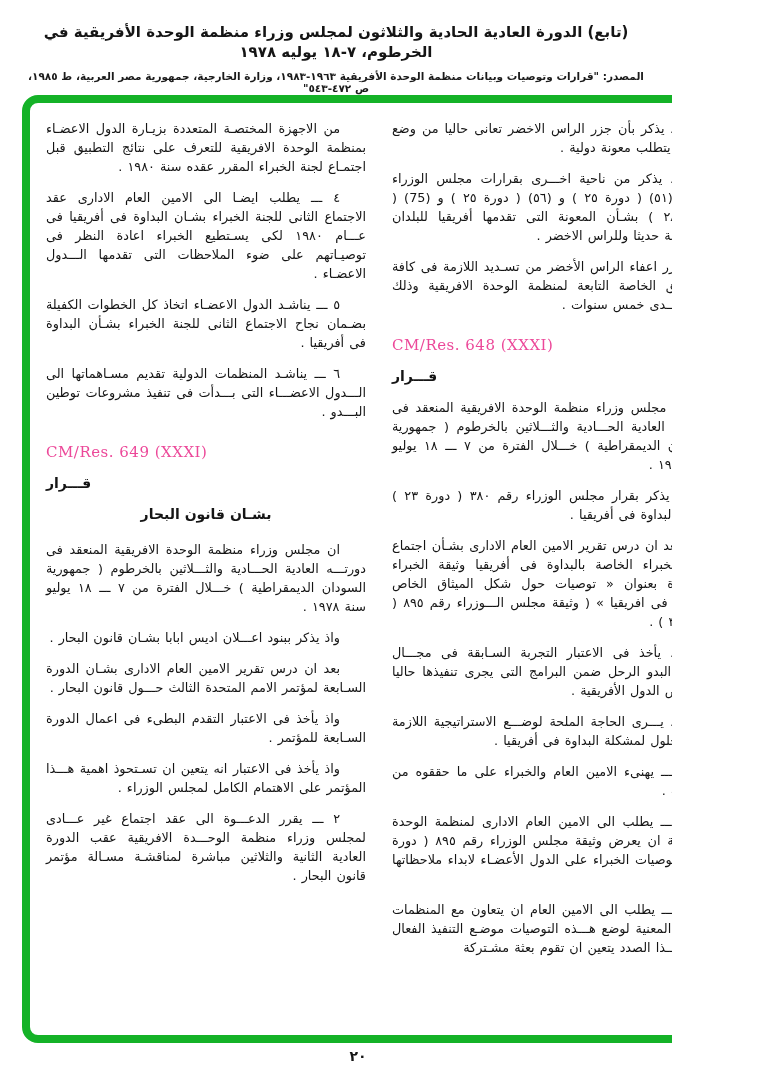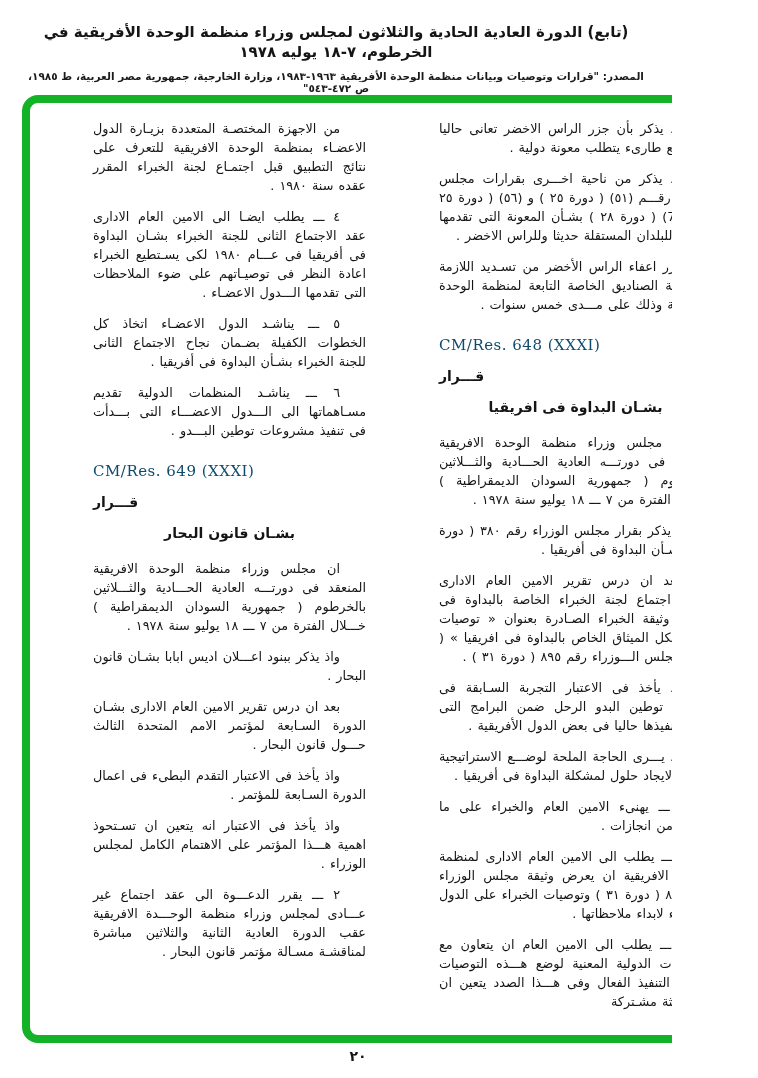--- a/index.html
+++ b/index.html
@@ -33,35 +33,34 @@
     flex-direction: row;
     gap: 26px;
     height: 100%;
   }
   .col {
     flex: 1 1 0;
     min-width: 0;
     font-size: 12.8px;
     line-height: 19px;
     text-align: justify;
-    margin-left: 47px;
   }
   .para {
     margin: 0 0 12px 0;
     text-indent: 26px;
     word-spacing: 1px;
   }
   .ref {
     direction: ltr;
     text-align: left;
     font-family: "DejaVu Serif", serif;
     font-size: 15px;
     letter-spacing: 0.5px;
     margin: 22px 0 10px 0;
-    color: #0c4a6e;
+    color: #ec4899;
   }
   .h-title {
     text-align: left;
     font-weight: bold;
     font-size: 14px;
     margin: 12px 0 12px 0;
   }
   .h-sub {
     text-align: center;
     font-weight: bold;
@@ -91,21 +90,20 @@
 
   <div class="green-box">
     <div class="columns">
 
       <div class="col">
         <p class="para">واذ يذكر بأن جزر الراس الاخضر تعانى حاليا من وضع طارىء يتطلب معونة دولية .</p>
         <p class="para">واذ يذكر من ناحية اخـــرى بقرارات مجلس الوزراء رقـــم (٥١) ( دورة ٢٥ ) و (٥٦) ( دورة ٢٥ ) و (75) ( دورة ٢٨ ) بشـأن المعونة التى تقدمها أفريقيا للبلدان المستقلة حديثا وللراس الاخضر .</p>
         <p class="para">يقرر اعفاء الراس الأخضر من تسـديد اللازمة فى كافة الصناديق الخاصة التابعة لمنظمة الوحدة الافريقية وذلك على مـــدى خمس سنوات .</p>
         <div class="ref">CM/Res. 648 (XXXI)</div>
         <div class="h-title">قـــرار</div>
-        <div class="h-sub">بشـان البداوة فى افريقيا</div>
         <p class="para">ان مجلس وزراء منظمة الوحدة الافريقية المنعقد فى دورتـــه العادية الحـــادية والثـــلاثين بالخرطوم ( جمهورية السودان الديمقراطية ) خـــلال الفترة من ٧ ـــ ١٨ يوليو سنة ١٩٧٨ .</p>
         <p class="para">اذ يذكر بقرار مجلس الوزراء رقم ٣٨٠ ( دورة ٢٣ ) بشـأن البداوة فى أفريقيا .</p>
         <p class="para">وبعد ان درس تقرير الامين العام الادارى بشـأن اجتماع لجنة الخبراء الخاصة بالبداوة فى أفريقيا وثيقة الخبراء الصـادرة بعنوان « توصيات حول شكل الميثاق الخاص بالبداوة فى افريقيا » ( وثيقة مجلس الـــوزراء رقم ٨٩٥ ( دورة ٣١ ) .</p>
         <p class="para">واذ يأخذ فى الاعتبار التجربة السـابقة فى مجـــال توطين البدو الرحل ضمن البرامج التى يجرى تنفيذها حاليا فى بعض الدول الأفريقية .</p>
         <p class="para">واذ يـــرى الحاجة الملحة لوضـــع الاستراتيجية اللازمة لايجاد حلول لمشكلة البداوة فى أفريقيا .</p>
         <p class="para">١ ـــ يهنىء الامين العام والخبراء على ما حققوه من انجازات .</p>
         <p class="para">٢ ـــ يطلب الى الامين العام الادارى لمنظمة الوحدة الافريقية ان يعرض وثيقة مجلس الوزراء رقم ٨٩٥ ( دورة ٣١ ) وتوصيات الخبراء على الدول الأعضـاء لابداء ملاحظاتها .</p>
         <p class="para">٣ ـــ يطلب الى الامين العام ان يتعاون مع المنظمات الدولية المعنية لوضع هـــذه التوصيات موضـع التنفيذ الفعال وفى هـــذا الصدد يتعين ان تقوم بعثة مشـتركة</p>
       </div>
 

